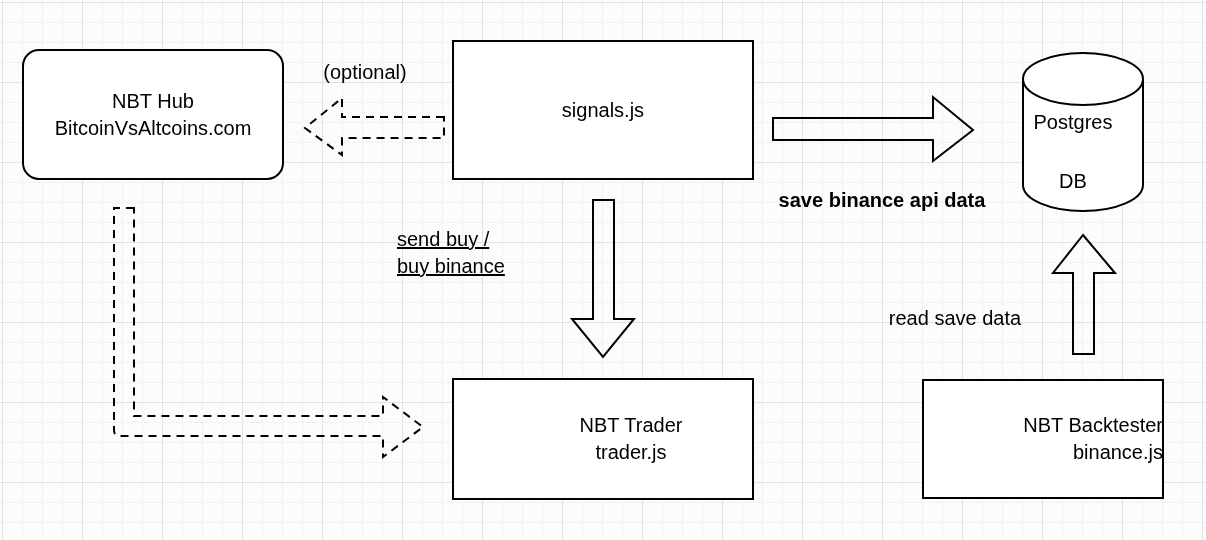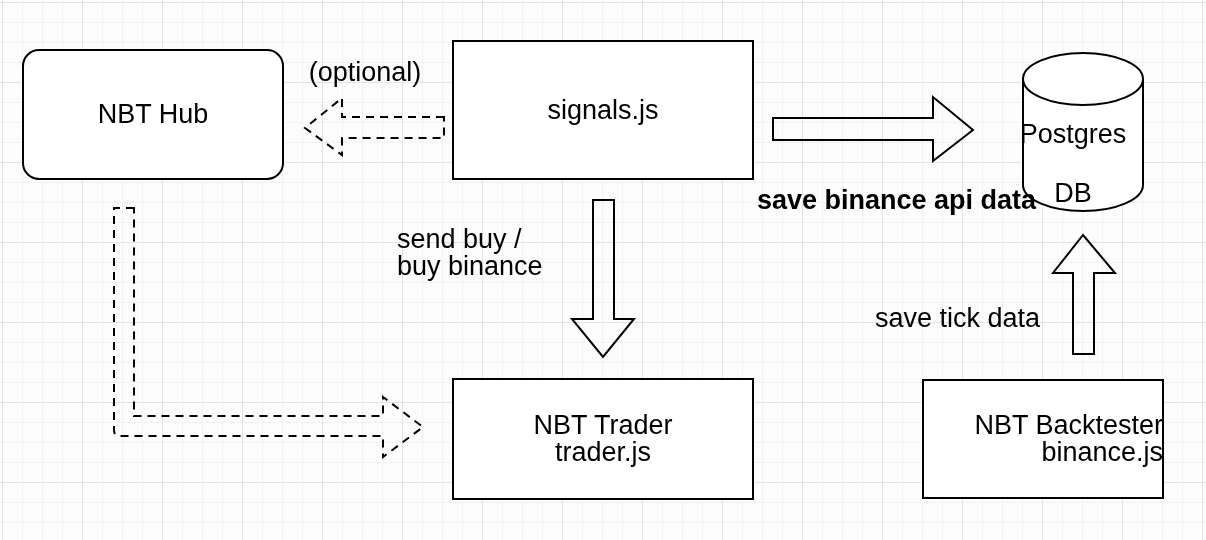--- a/index.html
+++ b/index.html
@@ -24,21 +24,21 @@
     background-position: 2px 2px;
   }
   #shapes {
     position: absolute;
     left: 0; top: 0;
     width: 1206px; height: 540px;
   }
   .label {
     position: absolute;
     color: #000;
-    font-size: 27px;
+    font-size: 20px;
     line-height: 27px;
     white-space: nowrap;
   }
   .node-label {
     display: flex;
     flex-direction: column;
     align-items: center;
     justify-content: center;
     text-align: center;
   }
@@ -71,46 +71,47 @@
 
     <path d="M593,200 L614,200 L614,319 L634,319 L603,357 L572,319 L593,319 Z" fill="none" stroke="#000000" stroke-width="2"></path>
 
     <path d="M134,208 L114,208 L114,430 Q114,436 120,436 L383,436 L383,457 L423,427 L383,397 L383,416 L134,416 Z" fill="none" stroke="#000000" stroke-width="2" stroke-dasharray="8 6"></path>
 
     <path d="M1083,235 L1115,273 L1094,273 L1094,354 L1073,354 L1073,273 L1053,273 Z" fill="none" stroke="#000000" stroke-width="2"></path>
   </svg>
 
   <div class="label node-label" style="left:23px; top:50px; width:260px; height:129px;">
     <div>NBT Hub</div>
+    <div>BitcoinVsAltcoins.com</div>
   </div>
 
   <div class="label node-label" style="left:453px; top:41px; width:300px; height:138px;">
     <div>signals.js</div>
   </div>
 
-  <div class="label node-label" style="left:1023px; top:104px; width:100px; height:120px;gap:32px;">
+  <div class="label node-label" style="left:1023px; top:92px; width:100px; height:120px;gap:32px;">
     <div>Postgres</div>
     <div>DB</div>
   </div>
 
-  <div class="label node-label" style="left:453px; top:379px; width:300px; height:120px;">
+  <div class="label node-label" style="left:453px; top:379px; width:300px; height:120px;padding-left:28px;">
     <div>NBT Trader</div>
     <div>trader.js</div>
   </div>
 
   <div class="label node-label" style="left:923px; top:380px; width:240px; height:118px;align-items:flex-end;">
     <div>NBT Backtester</div>
     <div>binance.js</div>
   </div>
 
   <div class="label edge-label-center" style="left:300px; top:59px; width:130px;">(optional)</div>
 
-  <div class="label edge-label-left" style="left:397px; top:226px;">
+  <div class="label edge-label-left" style="left:397px; top:226px;text-decoration:underline;">
     <div>send buy /</div>
     <div>buy binance</div>
   </div>
 
   <div class="label edge-label-center" style="left:757px; top:187px; width:250px;font-weight:bold;">save binance api data</div>
 
 
-  <div class="label edge-label-center" style="left:875px; top:305px; width:160px;">save tick data</div>
+  <div class="label edge-label-center" style="left:875px; top:305px; width:160px;">read save data</div>
 
 </div>
 
 </body></html>

